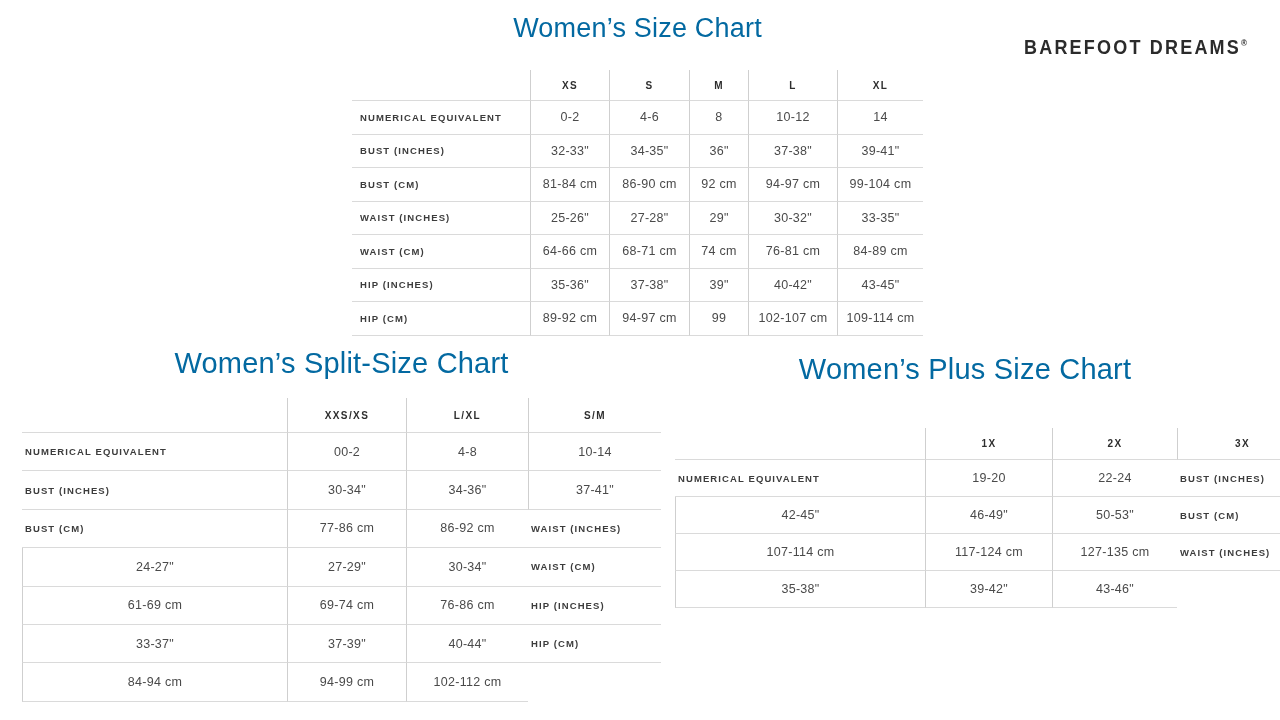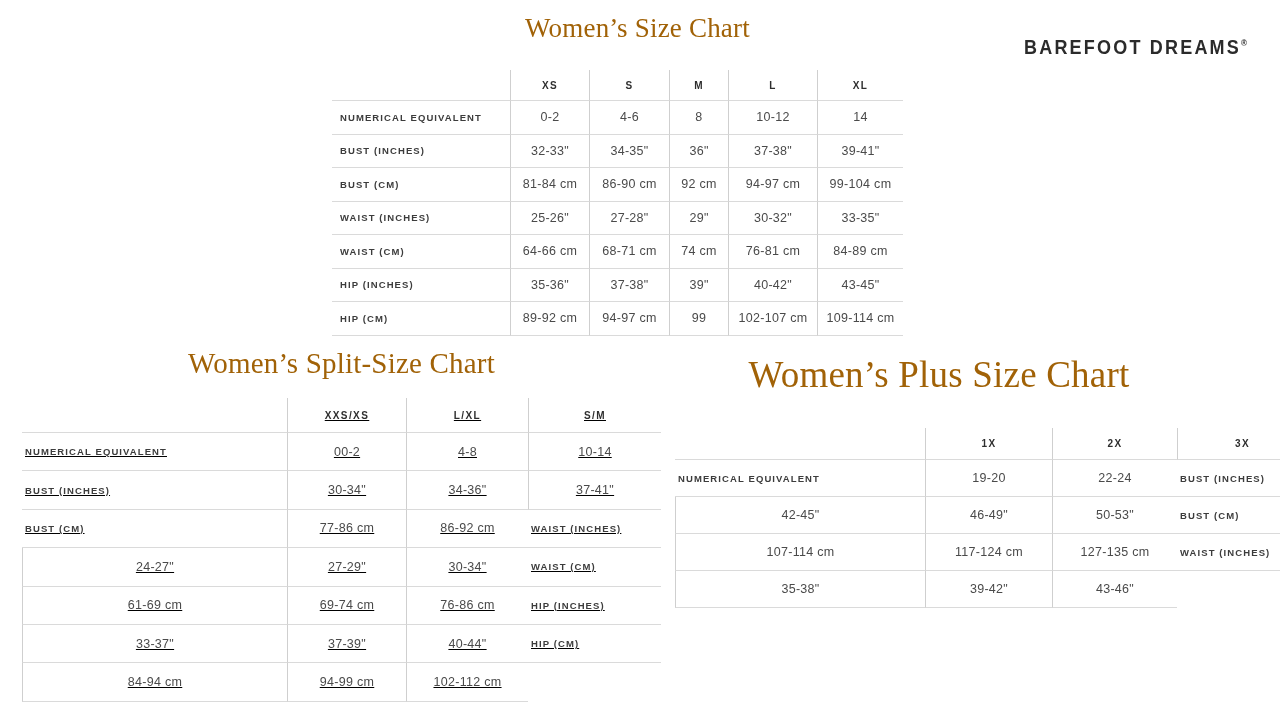--- a/index.html
+++ b/index.html
@@ -1,37 +1,37 @@
 <!DOCTYPE html>
 <html><head>
 <meta charset="utf-8">
 <style>
   * { margin:0; padding:0; box-sizing:border-box; }
   html,body { width:1280px; height:720px; background:#ffffff; overflow:hidden;
               font-family:"Liberation Sans", sans-serif; position:relative; }
   .abs { position:absolute; }
 
-  .title { font-family:Liberation Serif, serif; font-weight:400;
-           color:#a16207; text-align:center; letter-spacing:0.2px; }
+  .title { font-family:Liberation Sans, sans-serif; font-weight:400;
+           color:#0369a1; text-align:center; letter-spacing:0.2px; }
   .title-top   { left:352px; top:13px;  width:571px; font-size:27px; }
   .title-split { left:22px;  top:347px; width:639px; font-size:29px; }
-  .title-plus  { left:649px; top:353px; width:580px; font-size:37px; }
+  .title-plus  { left:675px; top:353px; width:580px; font-size:29px; }
 
   .logo { left:1024px; top:37px; color:#2b2b2b; font-weight:700;
           font-size:18px; letter-spacing:2.2px; transform:scaleY(1.1);
           white-space:nowrap; }
   .logo-mark { font-size:8px; vertical-align:super; letter-spacing:0; }
 
   .tbl { display:grid; }
-  .tbl-top   { left:332px; top:70px;
+  .tbl-top   { left:352px; top:70px;
                grid-template-columns:178px 79px 80px 59px 89px 86px;
                grid-template-rows:31px repeat(7, 33.5px); }
   .tbl-split { left:22px; top:398px;
                grid-template-columns:265px 119px 122px 133px;
-               grid-template-rows:35px repeat(7, 38.4px);text-decoration:underline; }
+               grid-template-rows:35px repeat(7, 38.4px); }
   .tbl-plus  { left:675px; top:428px;
                grid-template-columns:250px 127px 125px 130px;
                grid-template-rows:32px repeat(4, 37px); }
 
   .cell { display:flex; align-items:center; border-bottom:1px solid #dadada; }
   .cell:not(.c0) { border-left:1px solid #cfcfcf; justify-content:center; }
   .head  { font-size:10px; font-weight:700; letter-spacing:1.4px; color:#2e2e2e; }
   .label { font-size:9.5px; font-weight:700; letter-spacing:1.1px; color:#3c3c3c;
            padding-left:8px; }
   .tbl-split .label, .tbl-plus .label { padding-left:3px; }

